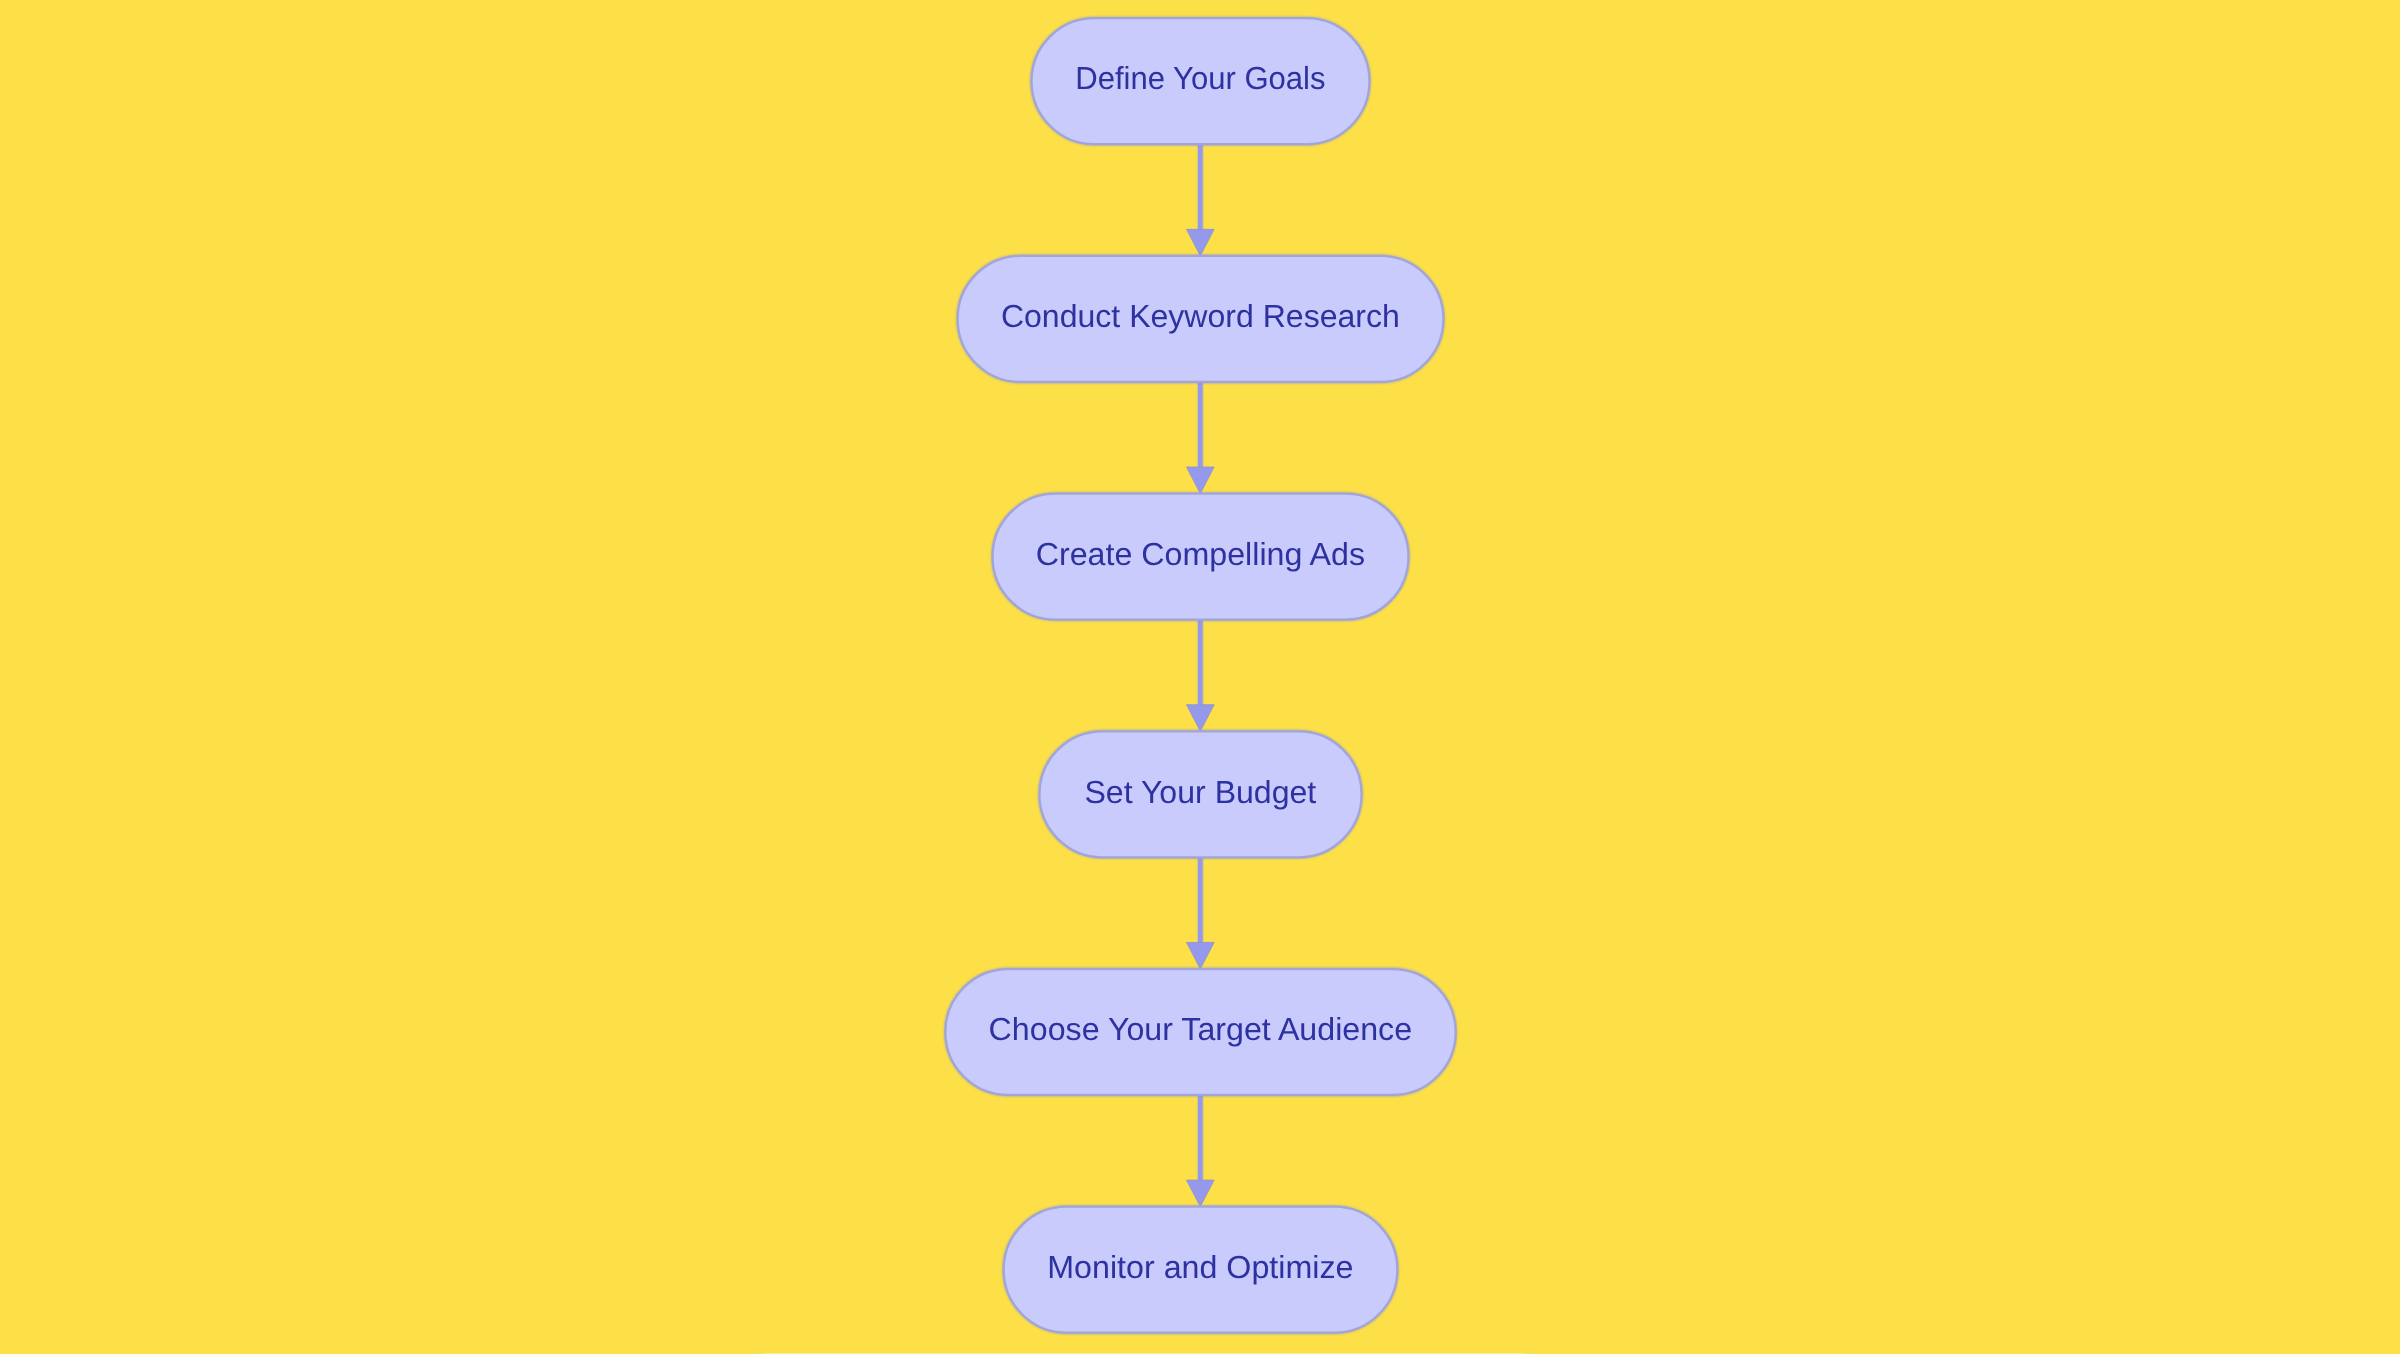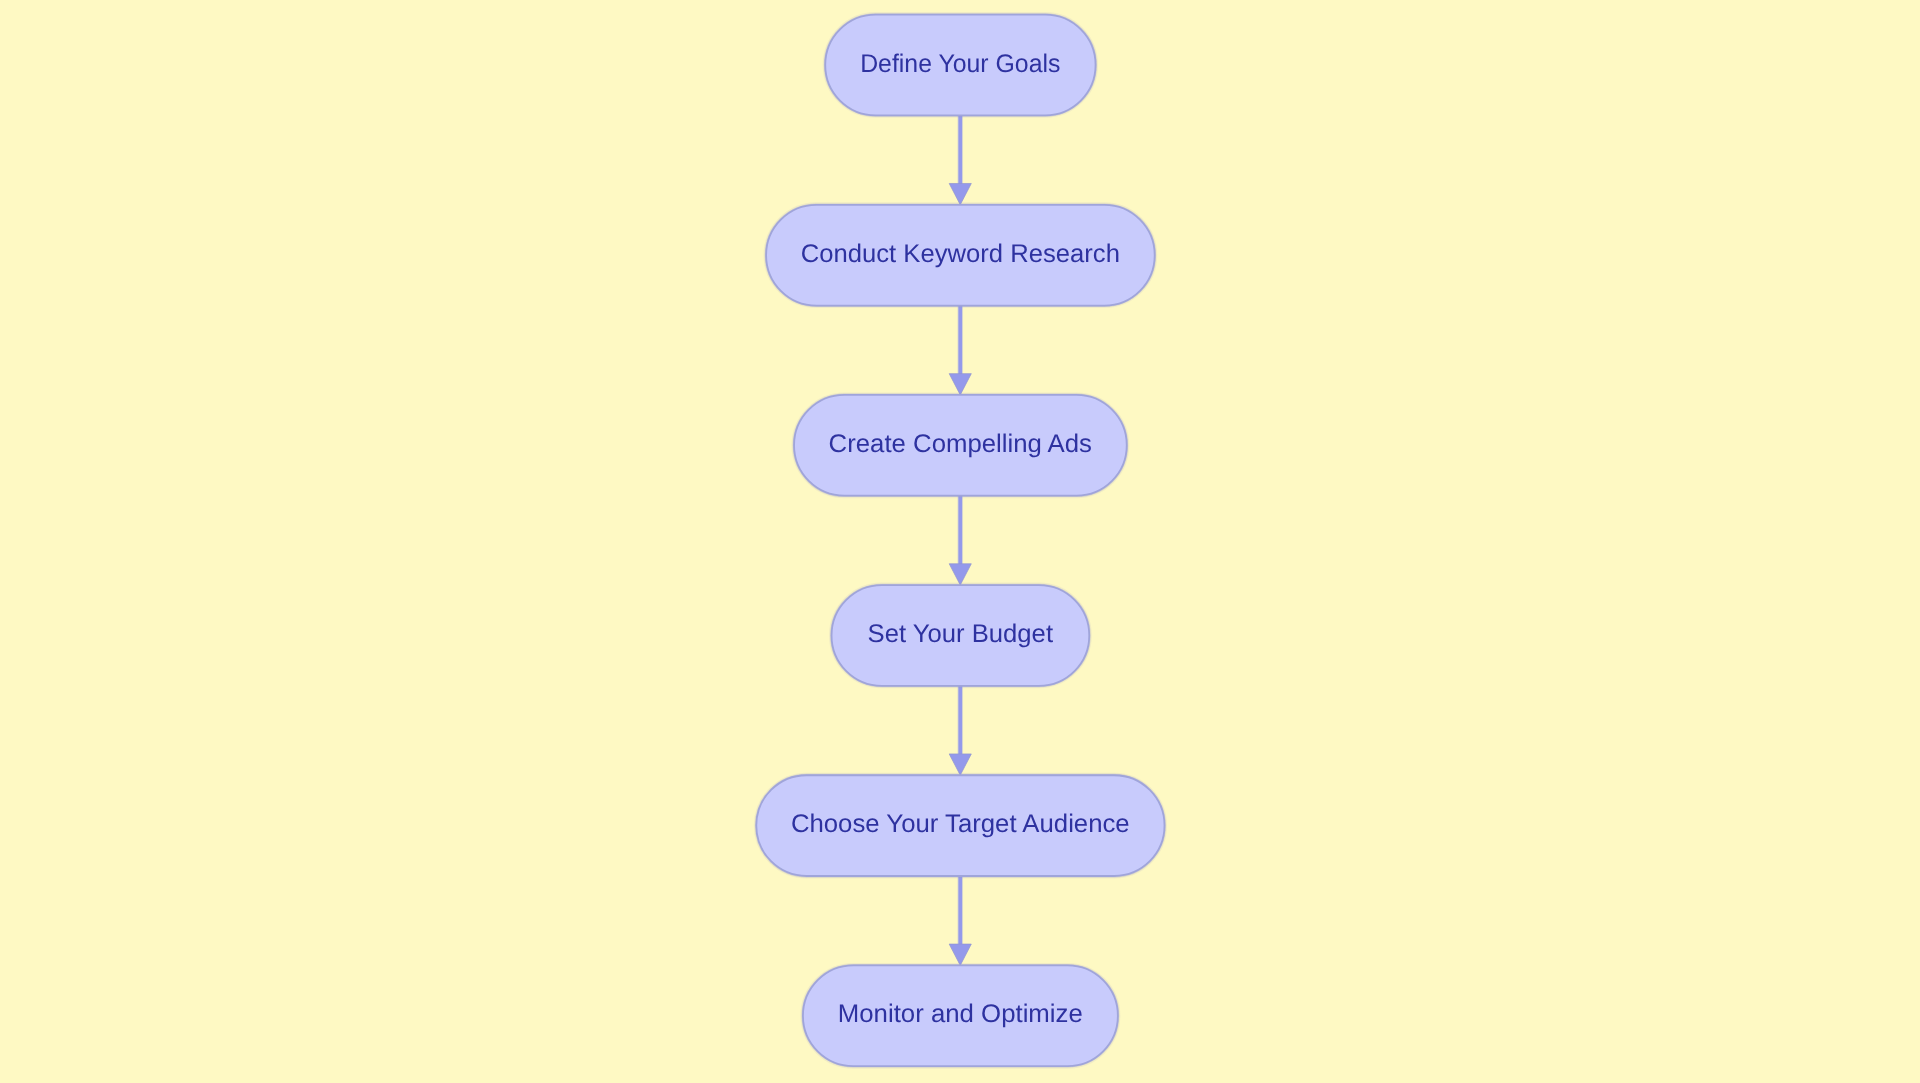--- a/index.html
+++ b/index.html
@@ -14,21 +14,21 @@
               -webkit-font-smoothing:antialiased;text-rendering:geometricPrecision;}
   .node-shape{stroke-width:1.8;}
   .node-halo{fill:none;stroke-width:5;opacity:0.12;}
   .node-halo2{fill:none;stroke-width:2.8;opacity:0.35;}
   .edge-line{fill:none;stroke-width:3.8;}
   .edge-halo{fill:none;stroke-width:5.6;opacity:0.28;}
 </style>
 </head>
 <body>
 
-<div id="stage" style="background: #fef9c3;">
+<div id="stage" style="background: #fde047;">
   <svg id="flow" viewBox="0 0 1920 1083">
 
     <g>
       <g>
         <path class="edge-halo" d="M 960.25 115.325 L 960.25 184.475" stroke="#9499eb"></path>
         <path class="edge-line" d="M 960.25 115.325 L 960.25 184.475" stroke="#9499eb"></path>
         <path class="edge-arrowhead" d="M 949.2 183.475 L 971.3 183.475 L 960.25 204.775 Z" fill="#9499eb" stroke="#9195d0" stroke-width="0.7"></path>
       </g>
       <g>
         <path class="edge-halo" d="M 960.25 305.525 L 960.25 374.625" stroke="#9499eb"></path>

